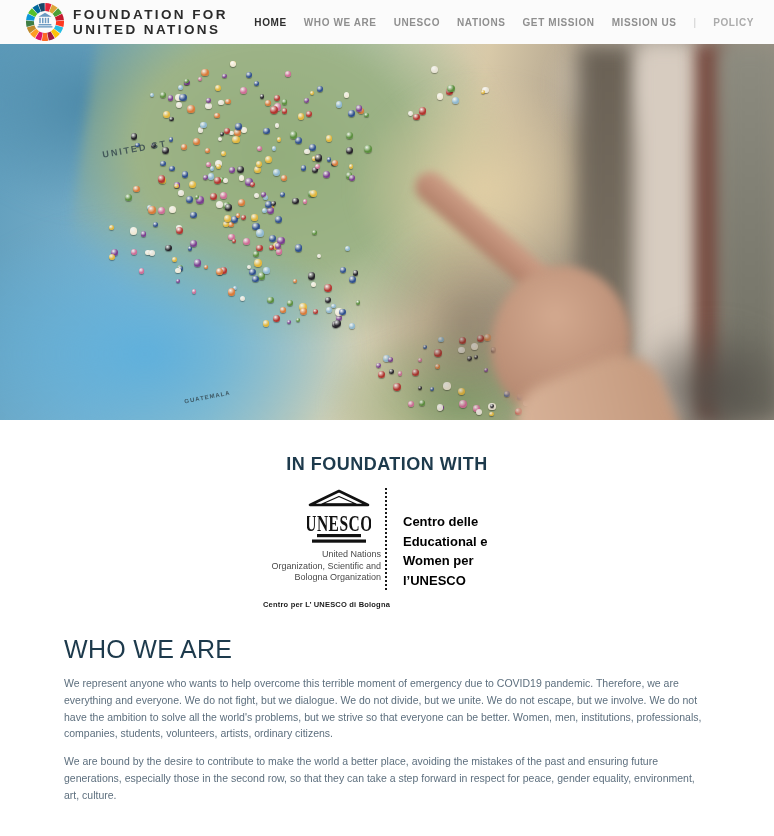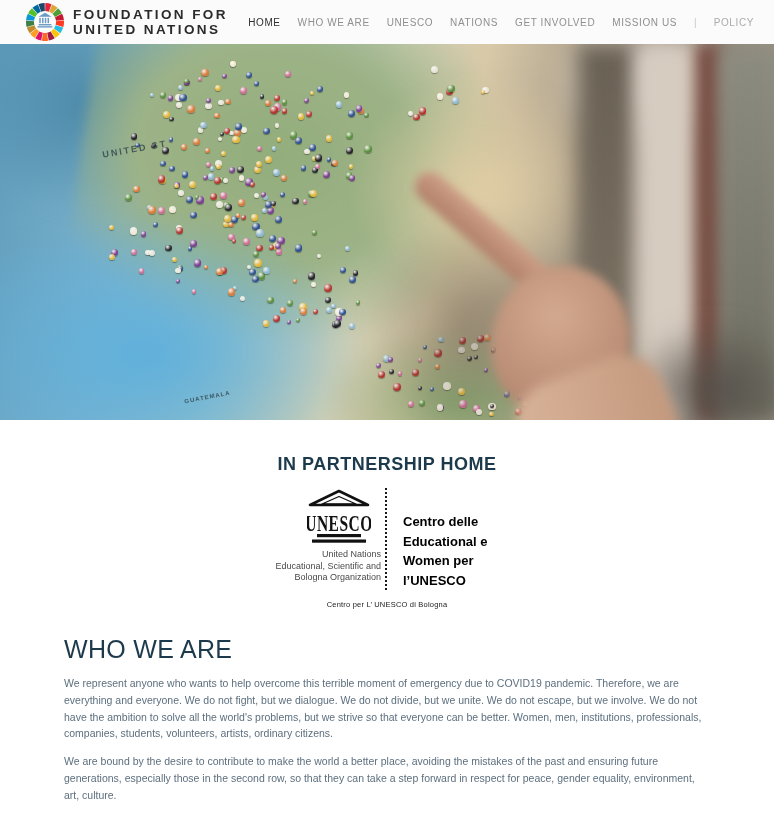--- a/index.html
+++ b/index.html
@@ -8,21 +8,21 @@
 
   
   .site-header { height:44px; background:#fbfbfb; display:flex; align-items:center;
     justify-content:space-between; padding:0 20px 0 26px; position:relative; z-index:5; }
   .brand { display:flex; align-items:center; gap:9px; cursor:pointer; }
   .brand-logo { position:relative; width:38px; height:38px; }
   .brand-logo .bld { position:absolute; left:50%; top:50%; transform:translate(-50%,-50%); }
   .brand-text { font-size:13.5px; font-weight:bold; letter-spacing:2.4px;
     color:#2b2b2b; line-height:1.12; }
   .main-nav { display:flex; align-items:center; gap:17px; }
-  .nav-item { font-size:10px; letter-spacing:.6px; color:#8f8f8f; font-weight:normal;
+  .nav-item { font-size:10px; letter-spacing:.6px; color:#8f8f8f; font-weight:bold;
     cursor:pointer; white-space:nowrap; }
   .nav-item.active { color:#2e2e2e; }
   .nav-sep { color:#c9c9c9; font-size:10px; }
   .nav-lang { color:#ababab; }
 
   
   .hero { position:relative; width:774px; height:376px; overflow:hidden;
     background:linear-gradient(103deg,#5e9cbb 0%,#7db3cd 20%,#9cc3c8 34%,
       #cfd0b6 47%,#d8c9a8 57%,#b9ab93 66%,#8c8274 76%,#9a9183 88%,#a79d90 100%); }
   .hero .layer { position:absolute; pointer-events:none; }
@@ -70,21 +70,21 @@
   .partnership { text-align:center; padding-top:34px; }
   .partner-title { font-size:18px; font-weight:600; letter-spacing:.5px; color:#1d3a4c; }
   .unesco { display:inline-grid; grid-template-columns:118px 12px 118px;
     margin-top:13px; text-align:left; }
   .u-left { grid-column:1; display:flex; flex-direction:column; align-items:flex-end; }
   .u-temple { margin:0 10px 3px 0; }
   .u-org { font-size:9px; color:#4a4a4a; text-align:right; line-height:1.3; }
   .u-divider { grid-column:2; border-left:2px dotted #1a1a1a; height:100%; margin-left:4px; }
   .u-right { grid-column:3; padding:24px 0 0 10px; font-size:13px; font-weight:bold;
     color:#000; line-height:1.5; }
-  .u-center { grid-column:1 / 4; text-align:center; font-size:7.5px; font-weight:normal;
+  .u-center { grid-column:1 / 4; text-align:left; font-size:7.5px; font-weight:bold;
     color:#1a1a1a; margin-top:10px; letter-spacing:.2px; }
 
   
   .who { padding:16px 64px 0; }
   .who-title { font-size:25px; font-weight:500; letter-spacing:.3px; color:#1d3a4c;
     margin:10px 0 2px; }
   .who p { font-size:10.5px; color:#5d6f7e; line-height:1.6; margin-top:11px; }
 </style>
 </head>
 <body>
@@ -128,21 +128,21 @@
     <div class="brand-text">
       <div>FOUNDATION FOR</div>
       <div>UNITED NATIONS</div>
     </div>
   </div>
   <nav class="main-nav" id="main-nav">
       <span class="nav-item active">HOME</span>
       <span class="nav-item">WHO WE ARE</span>
       <span class="nav-item">UNESCO</span>
       <span class="nav-item">NATIONS</span>
-      <span class="nav-item">GET INVOLVED</span>
+      <span class="nav-item">GET MISSION</span>
       <span class="nav-item">MISSION US</span>
       <span class="nav-sep">|</span>
       <span class="nav-item nav-lang">POLICY</span>
     </nav>
 </header>
 
 <section class="hero">
   <div class="layer l-ocean-top"></div>
   <div class="layer l-land1"></div>
   <div class="layer l-europe"></div>
@@ -461,35 +461,35 @@
     </div>
   <span class="map-label us">UNITED ST</span>
   <span class="map-label gt">GUATEMALA</span>
   <div class="layer l-hand-shadow"></div>
   <div class="layer l-finger"></div>
   <div class="layer l-fist"></div>
   <div class="layer l-arm"></div>
 </section>
 
 <section class="partnership">
-  <h2 class="partner-title" style="color: rgb(29, 58, 76);">IN PARTNERSHIP HOME</h2>
+  <h2 class="partner-title" style="color: rgb(29, 58, 76);">IN FOUNDATION WITH</h2>
   <div class="unesco">
     <div class="u-left">
       <svg class="u-temple" width="64" height="58" viewBox="0 0 64 58">
         <polygon points="32,3 3,17 61,17" fill="none" stroke="#111" stroke-width="2.6" stroke-linejoin="round"></polygon>
         <polygon points="32,8.5 15,16 49,16" fill="none" stroke="#111" stroke-width="1.3" stroke-linejoin="round"></polygon>
         <g transform="translate(0,19) scale(1,1.45)">
           <text x="32" y="16.5" text-anchor="middle" font-family="'Liberation Serif',serif" font-size="15.5" font-weight="bold" fill="#111" letter-spacing="0.5">UNESCO</text>
         </g>
         <rect x="10" y="46" width="44" height="3.2" fill="#111"></rect>
         <rect x="5" y="51.5" width="54" height="3.2" fill="#111"></rect>
       </svg>
       <div class="u-org">
         <div>United Nations</div>
-        <div>Educational, Scientific and</div>
+        <div>Organization, Scientific and</div>
         <div>Bologna Organization</div>
       </div>
     </div>
     <div class="u-divider"></div>
     <div class="u-right">
       <div>Centro delle</div>
       <div>Educational e</div>
       <div>Women per l’UNESCO</div>
     </div>
     <div class="u-center">Centro per L’ UNESCO di Bologna</div>

